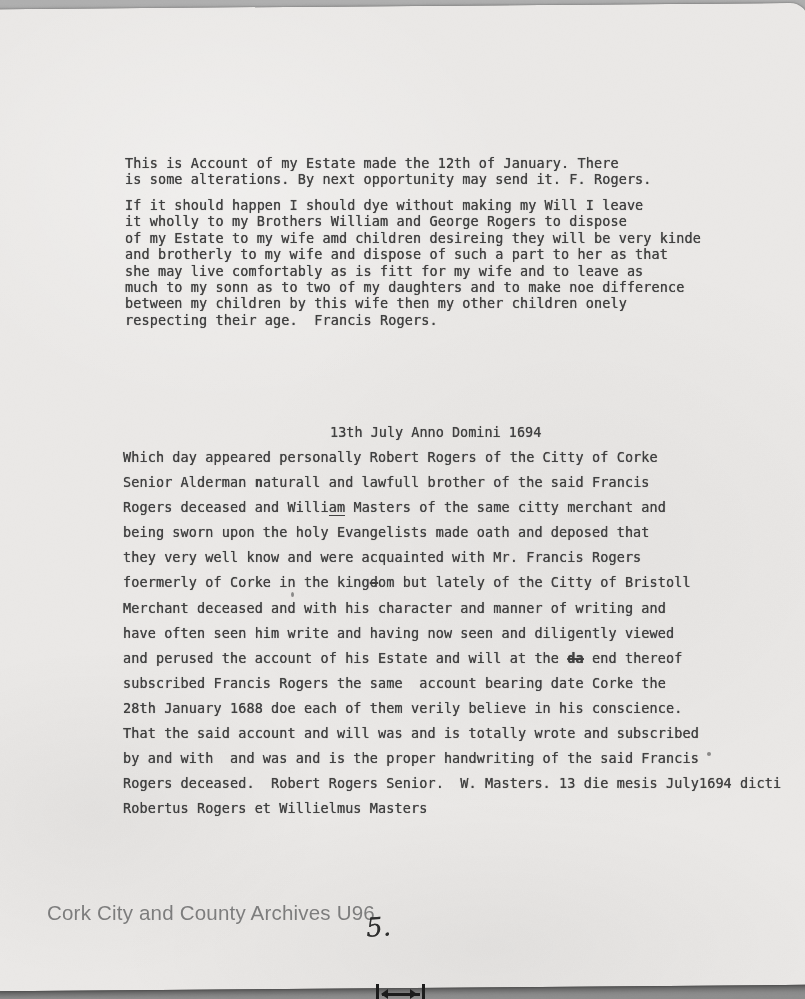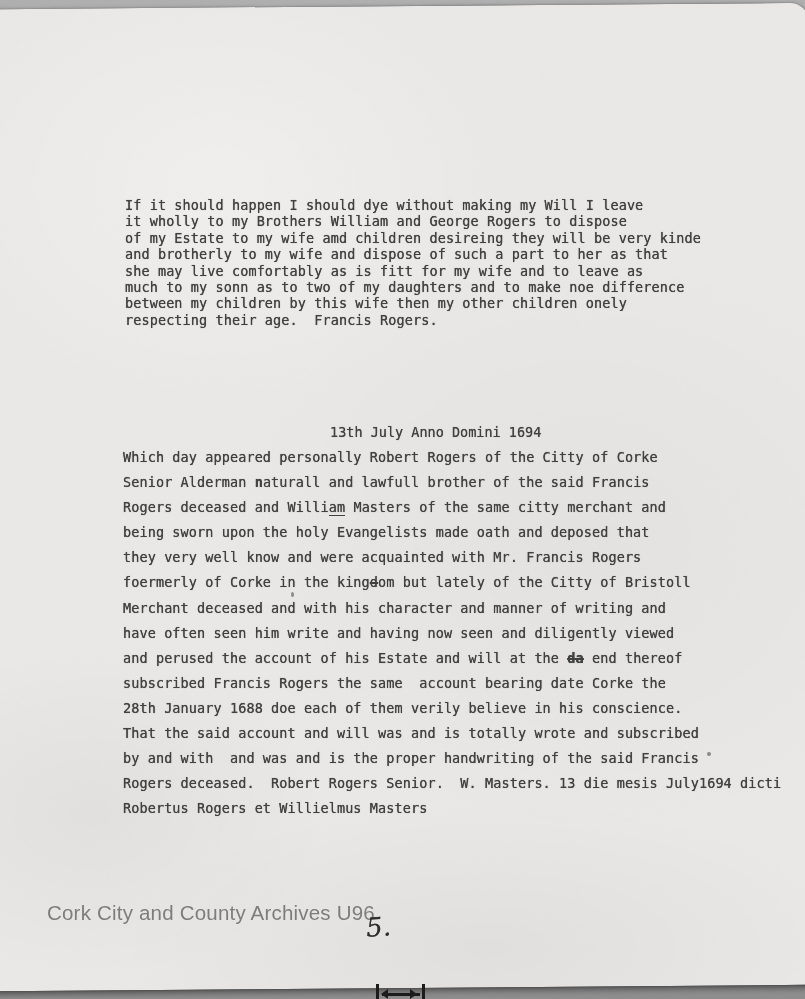--- a/index.html
+++ b/index.html
@@ -65,21 +65,21 @@
   <div class="paper"></div>
 
   <svg class="grain" width="805" height="999">
     <filter id="noise">
         <feTurbulence type="fractalNoise" baseFrequency="0.9" numOctaves="2" stitchTiles="stitch"></feTurbulence>
       <feColorMatrix type="matrix" values="0 0 0 0 0.2  0 0 0 0 0.2  0 0 0 0 0.2  0 0 0 0.05 0"></feColorMatrix>
     </filter>
     <rect width="805" height="999" filter="url(#noise)"></rect>
   </svg>
 
-  <div class="typed single" style="left:125px;top:155px;"></div>
+  <div class="typed single" style="left:125px;top:155px;"><div class="line"><span>This is Account of my Estate made the 12th of January. There</span></div><div class="line"><span>is some alterations. By next opportunity may send it. F. Rogers.</span></div></div>
 
   <div class="typed single" style="left:125px;top:197px;"><div class="line"><span>If it should happen I should dye without making my Will I leave</span></div><div class="line"><span>it wholly to my Brothers William and George Rogers to dispose</span></div><div class="line"><span>of my Estate to my wife amd children desireing they will be very kinde</span></div><div class="line"><span>and brotherly to my wife and dispose of such a part to her as that</span></div><div class="line"><span>she may live comfortably as is fitt for my wife and to leave as</span></div><div class="line"><span>much to my sonn as to two of my daughters and to make noe difference</span></div><div class="line"><span>between my children by this wife then my other children onely</span></div><div class="line"><span>respecting their age.  Francis Rogers.</span></div></div>
 
   <div class="heading">13th July Anno Domini 1694</div>
 
   <div class="typed double" style="left:123px;top:445px;"><div class="line"><span>Which day appeared personally Robert Rogers of the Citty of Corke</span></div><div class="line"><span>Senior Alderman </span><span class="bold">n</span><span>aturall and lawfull brother of the said Francis</span></div><div class="line"><span>Rogers deceased and Willi</span><span class="uline">am</span><span> Masters of the same citty merchant and</span></div><div class="line"><span>being sworn upon the holy Evangelists made oath and deposed that</span></div><div class="line"><span>they very well know and were acquainted with Mr. Francis Rogers</span></div><div class="line"><span>foermerly of Corke in the king</span><span class="strike">d</span><span>om but lately of the Citty of Bristoll</span></div><div class="line"><span>Merchant deceased and with his character and manner of writing and</span></div><div class="line"><span>have often seen him write and having now seen and diligently viewed</span></div><div class="line"><span>and perused the account of his Estate and will at the </span><span class="strike bold">da</span><span> end thereof</span></div><div class="line"><span>subscribed Francis Rogers the same  account bearing date Corke the</span></div><div class="line"><span>28th January 1688 doe each of them verily believe in his conscience.</span></div><div class="line"><span>That the said account and will was and is totally wrote and subscribed</span></div><div class="line"><span>by and with  and was and is the proper handwriting of the said Francis</span></div><div class="line"><span>Rogers deceased.  Robert Rogers Senior.  W. Masters. 13 die mesis July1694 dicti</span></div><div class="line"><span>Robertus Rogers et Willielmus Masters</span></div></div>
 
   <div class="watermark">Cork City and County Archives U96</div>
 
   <div class="pagenum">5.</div>

